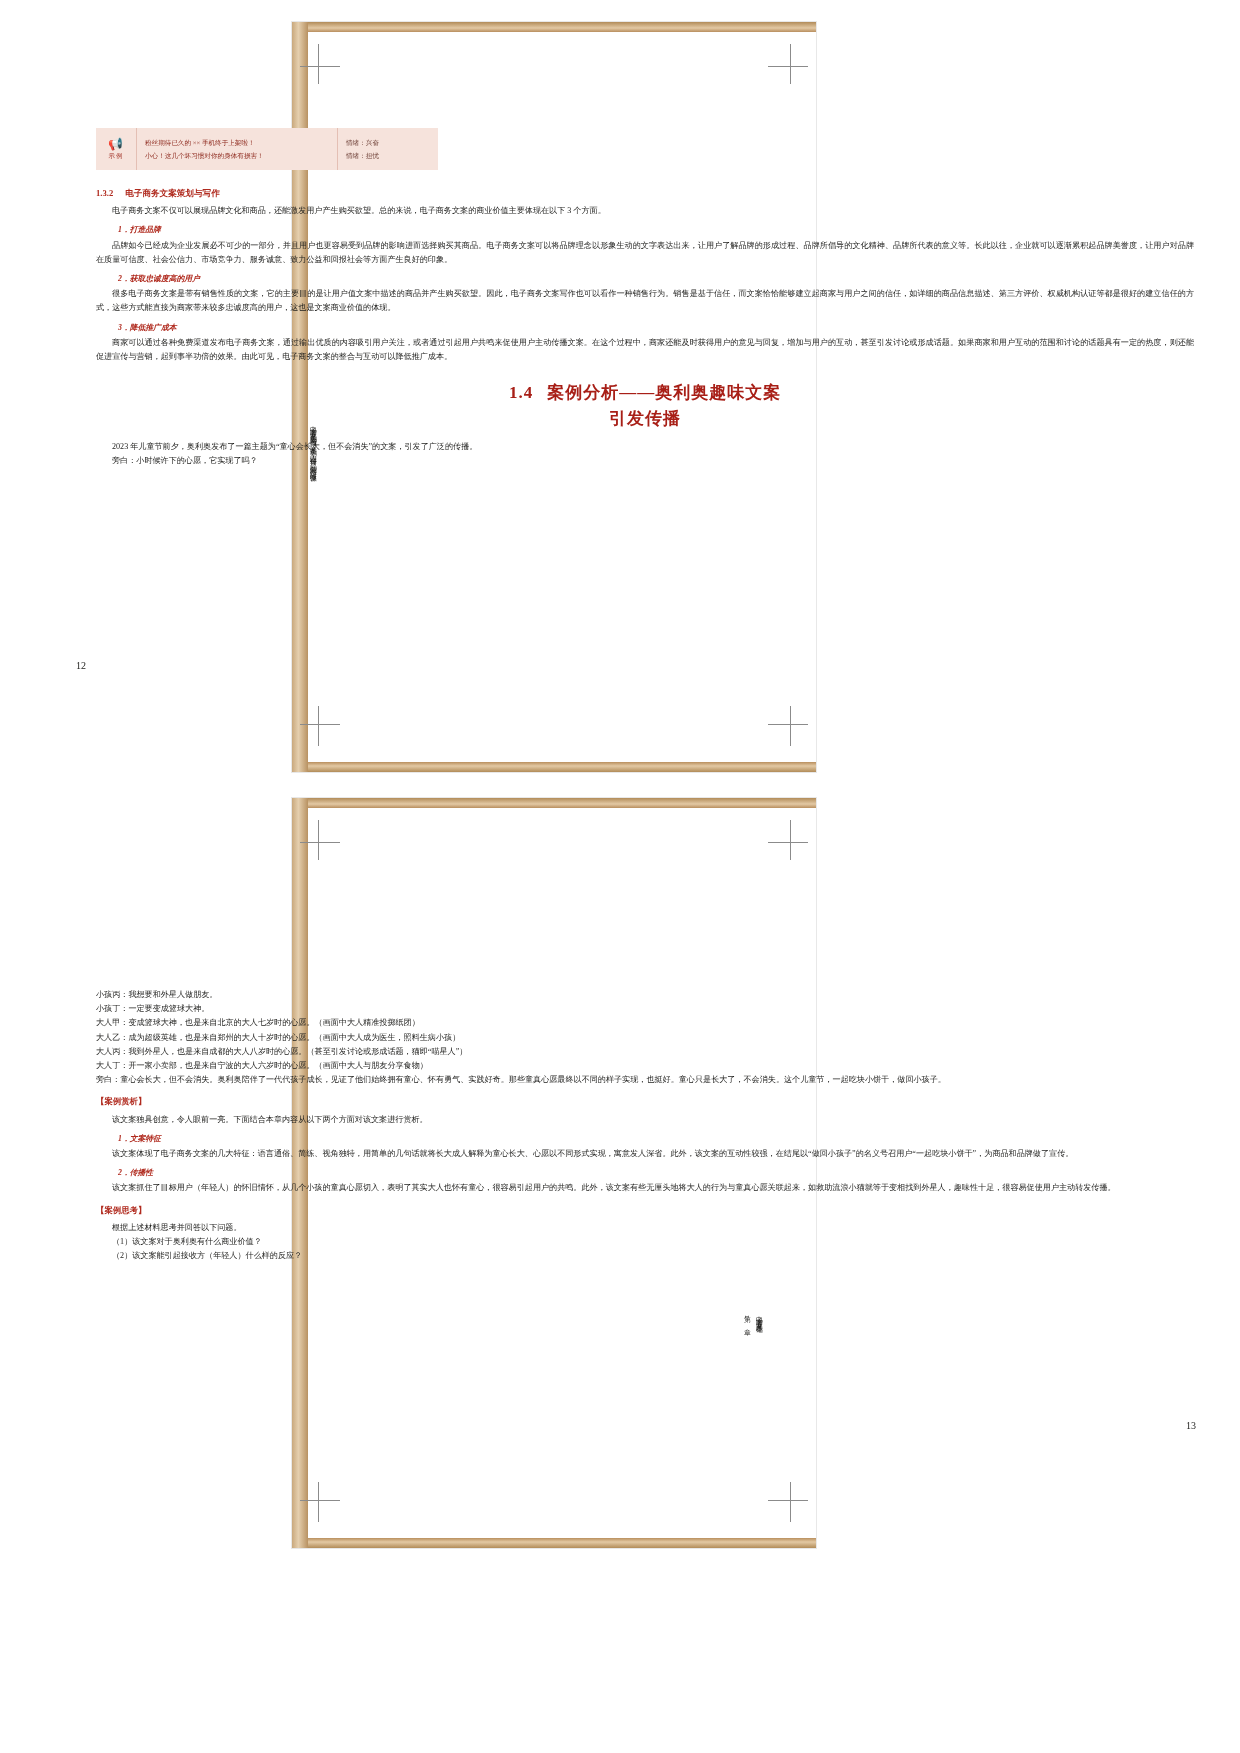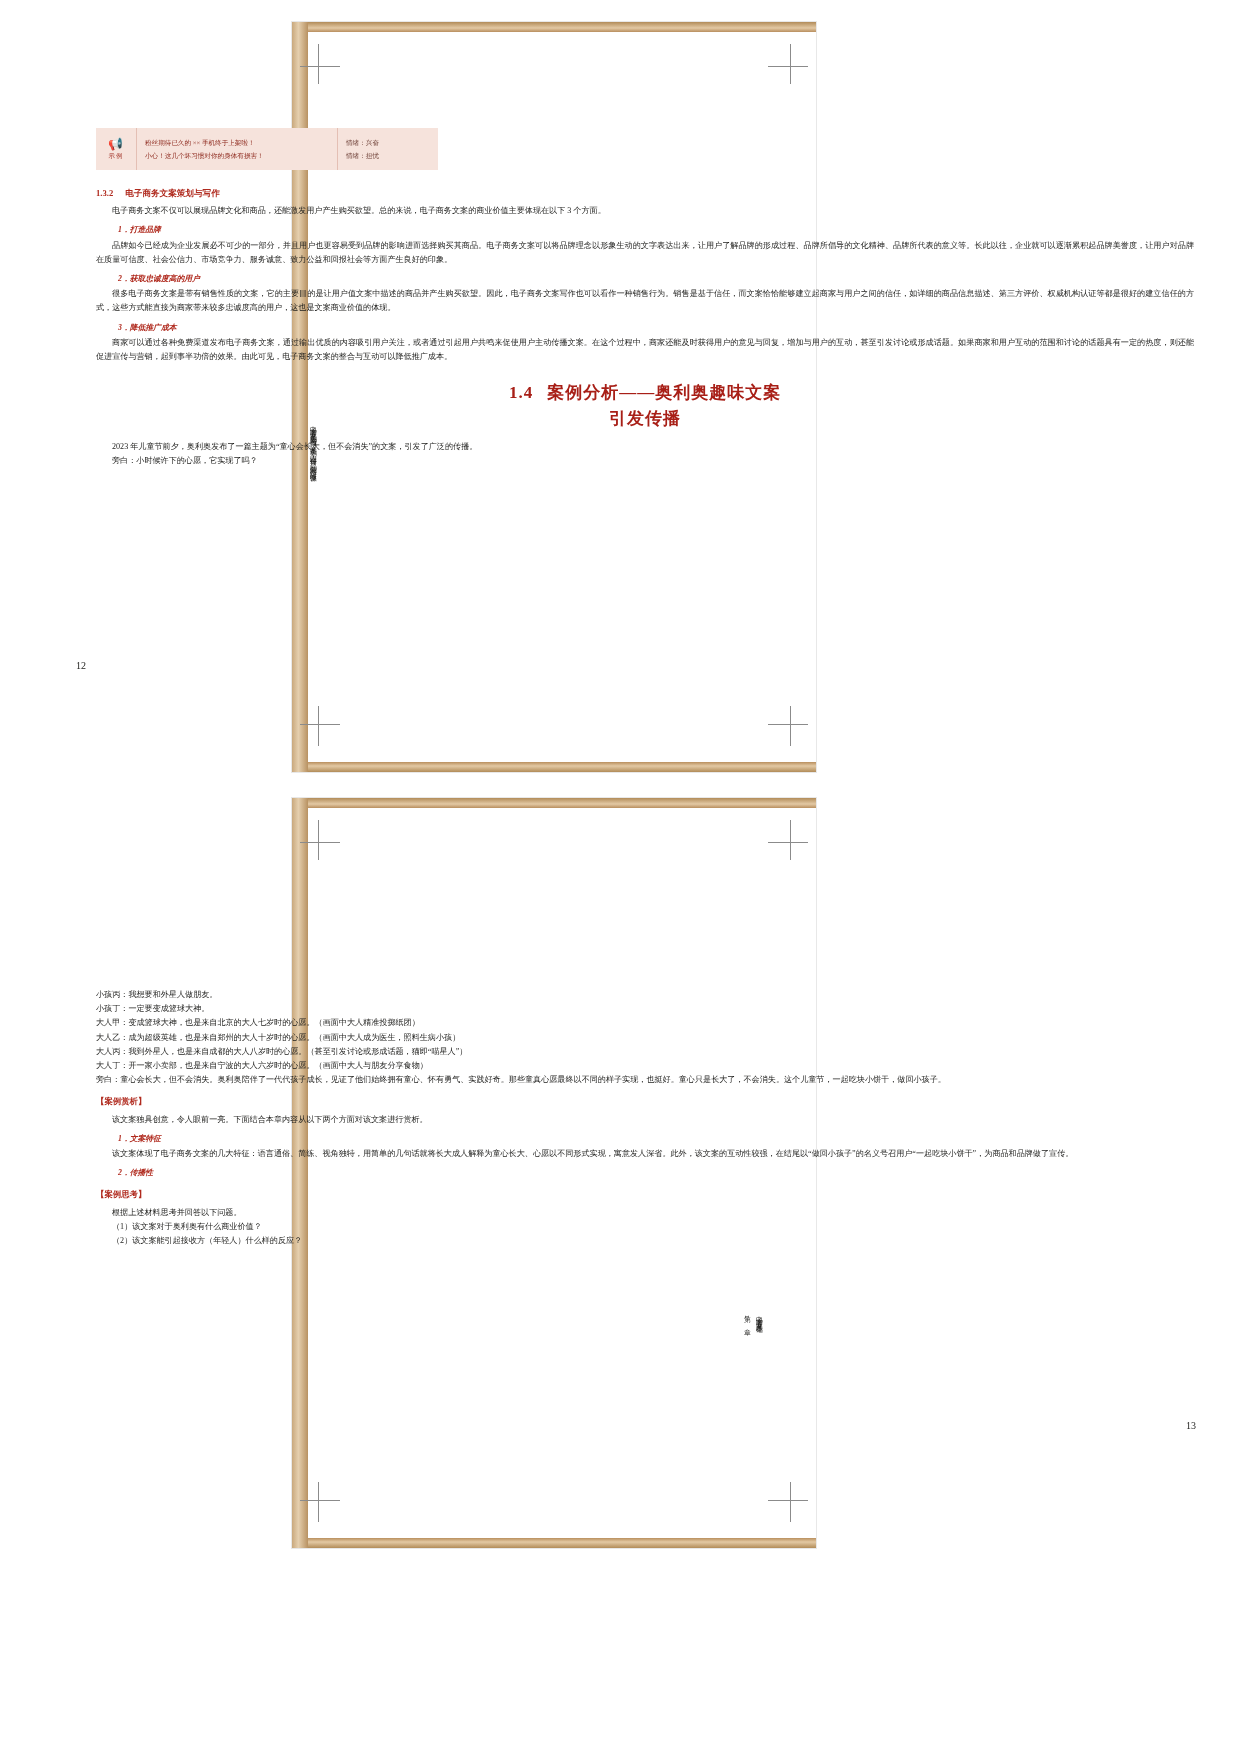--- a/index.html
+++ b/index.html
@@ -276,20 +276,21 @@
   <p>大人丁：开一家小卖部，也是来自宁波的大人六岁时的心愿。（画面中大人与朋友分享食物）</p>
   <p>旁白：童心会长大，但不会消失。奥利奥陪伴了一代代孩子成长，见证了他们始终拥有童心、怀有勇气、实践好奇。那些童真心愿最终以不同的样子实现，也挺好。童心只是长大了，不会消失。这个儿童节，一起吃块小饼干，做回小孩子。</p>
 
   <div class="bracket-head">【案例赏析】</div>
   <p class="indent">该文案独具创意，令人眼前一亮。下面结合本章内容从以下两个方面对该文案进行赏析。</p>
 
   <div class="h4">1．文案特征</div>
   <p class="indent">该文案体现了电子商务文案的几大特征：语言通俗、简练、视角独特，用简单的几句话就将长大成人解释为童心长大、心愿以不同形式实现，寓意发人深省。此外，该文案的互动性较强，在结尾以“做回小孩子”的名义号召用户“一起吃块小饼干”，为商品和品牌做了宣传。</p>
 
   <div class="h4">2．传播性</div>
+  <p class="indent">该文案抓住了目标用户（年轻人）的怀旧情怀，从几个小孩的童真心愿切入，表明了其实大人也怀有童心，很容易引起用户的共鸣。此外，该文案有些无厘头地将大人的行为与童真心愿关联起来，如救助流浪小猫就等于变相找到外星人，趣味性十足，很容易促使用户主动转发传播。</p>
 
   <div class="bracket-head">【案例思考】</div>
   <p class="indent">根据上述材料思考并回答以下问题。</p>
   <p class="indent">（1）该文案对于奥利奥有什么商业价值？</p>
   <p class="indent">（2）该文案能引起接收方（年轻人）什么样的反应？</p>
 </div>
 
 <div class="folio folio-right">13</div>
 <div class="side-right side-right-a">第 1 章</div>
 <div class="side-right side-right-b">电子商务文案基础</div>

